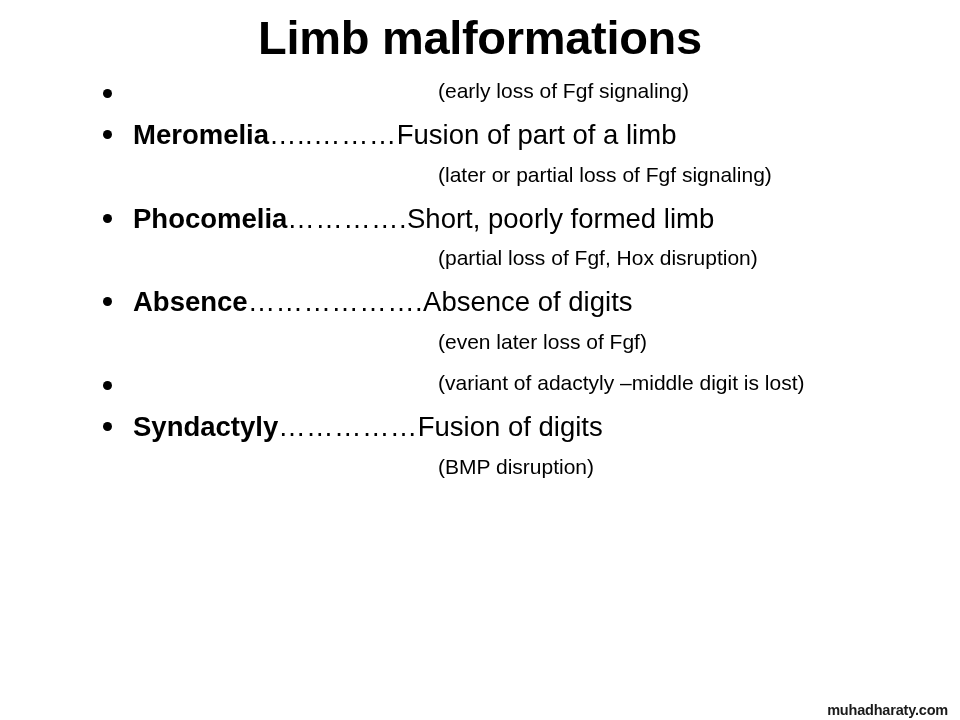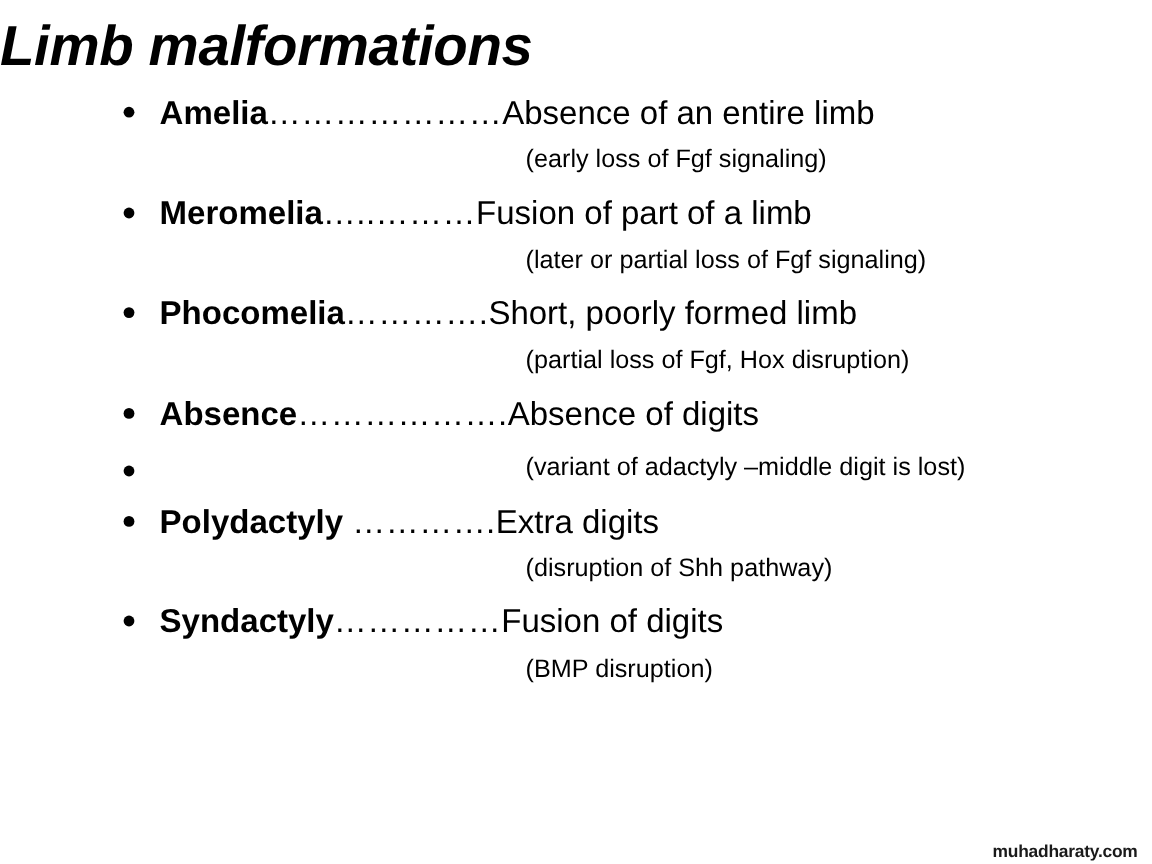--- a/index.html
+++ b/index.html
@@ -17,27 +17,27 @@
   }
 
   .slide {
     width: 960px;
     height: 720px;
     position: relative;
     box-sizing: border-box;
   }
 
   .slide-title {
+    text-align: center;
     font-size: 47px;
     font-weight: bold;
     line-height: 1.0;
     letter-spacing: -0.3px;
     padding-top: 14px;
     color: #000000;
-    font-style: italic;
   }
 
   .bullet-list {
     margin: 0;
     padding: 0;
     list-style: none;
     margin-top: 17px;
   }
 
   .bullet-item {
@@ -99,23 +99,20 @@
 <body>
 
 <div class="slide">
 
   <div class="slide-title">Limb malformations</div>
 
   <ul class="bullet-list">
 
     <li class="bullet-item">
       <span class="bullet-dot"></span>
-      <div class="main-line">
-        <span class="term">Amelia</span><span class="leader">…………………</span><span class="definition">Absence of an entire limb</span>
-      </div>
       <div class="sub-line">(early loss of Fgf signaling)</div>
     </li>
 
     <li class="bullet-item">
       <span class="bullet-dot"></span>
       <div class="main-line">
         <span class="term">Meromelia</span><span class="leader">…..………</span><span class="definition">Fusion of part of a limb</span>
       </div>
       <div class="sub-line">(later or partial loss of Fgf signaling)</div>
     </li>
@@ -126,34 +123,28 @@
         <span class="term">Phocomelia</span><span class="leader">………….</span><span class="definition">Short, poorly formed limb</span>
       </div>
       <div class="sub-line">(partial loss of Fgf, Hox disruption)</div>
     </li>
 
     <li class="bullet-item">
       <span class="bullet-dot"></span>
       <div class="main-line">
         <span class="term">Absence</span><span class="leader">……………….</span><span class="definition">Absence of digits</span>
       </div>
+      <div class="sub-line">(even later loss of Fgf)</div>
     </li>
 
     <li class="bullet-item">
       <span class="bullet-dot"></span>
       <div class="sub-line">(variant of adactyly –middle digit is lost)</div>
     </li>
 
-    <li class="bullet-item">
-      <span class="bullet-dot"></span>
-      <div class="main-line">
-        <span class="term">Polydactyly </span><span class="leader">………….</span><span class="definition">Extra digits</span>
-      </div>
-      <div class="sub-line">(disruption of Shh pathway)</div>
-    </li>
 
     <li class="bullet-item">
       <span class="bullet-dot"></span>
       <div class="main-line">
         <span class="term">Syndactyly</span><span class="leader">……………</span><span class="definition">Fusion of digits</span>
       </div>
       <div class="sub-line">(BMP disruption)</div>
     </li>
 
   </ul>

